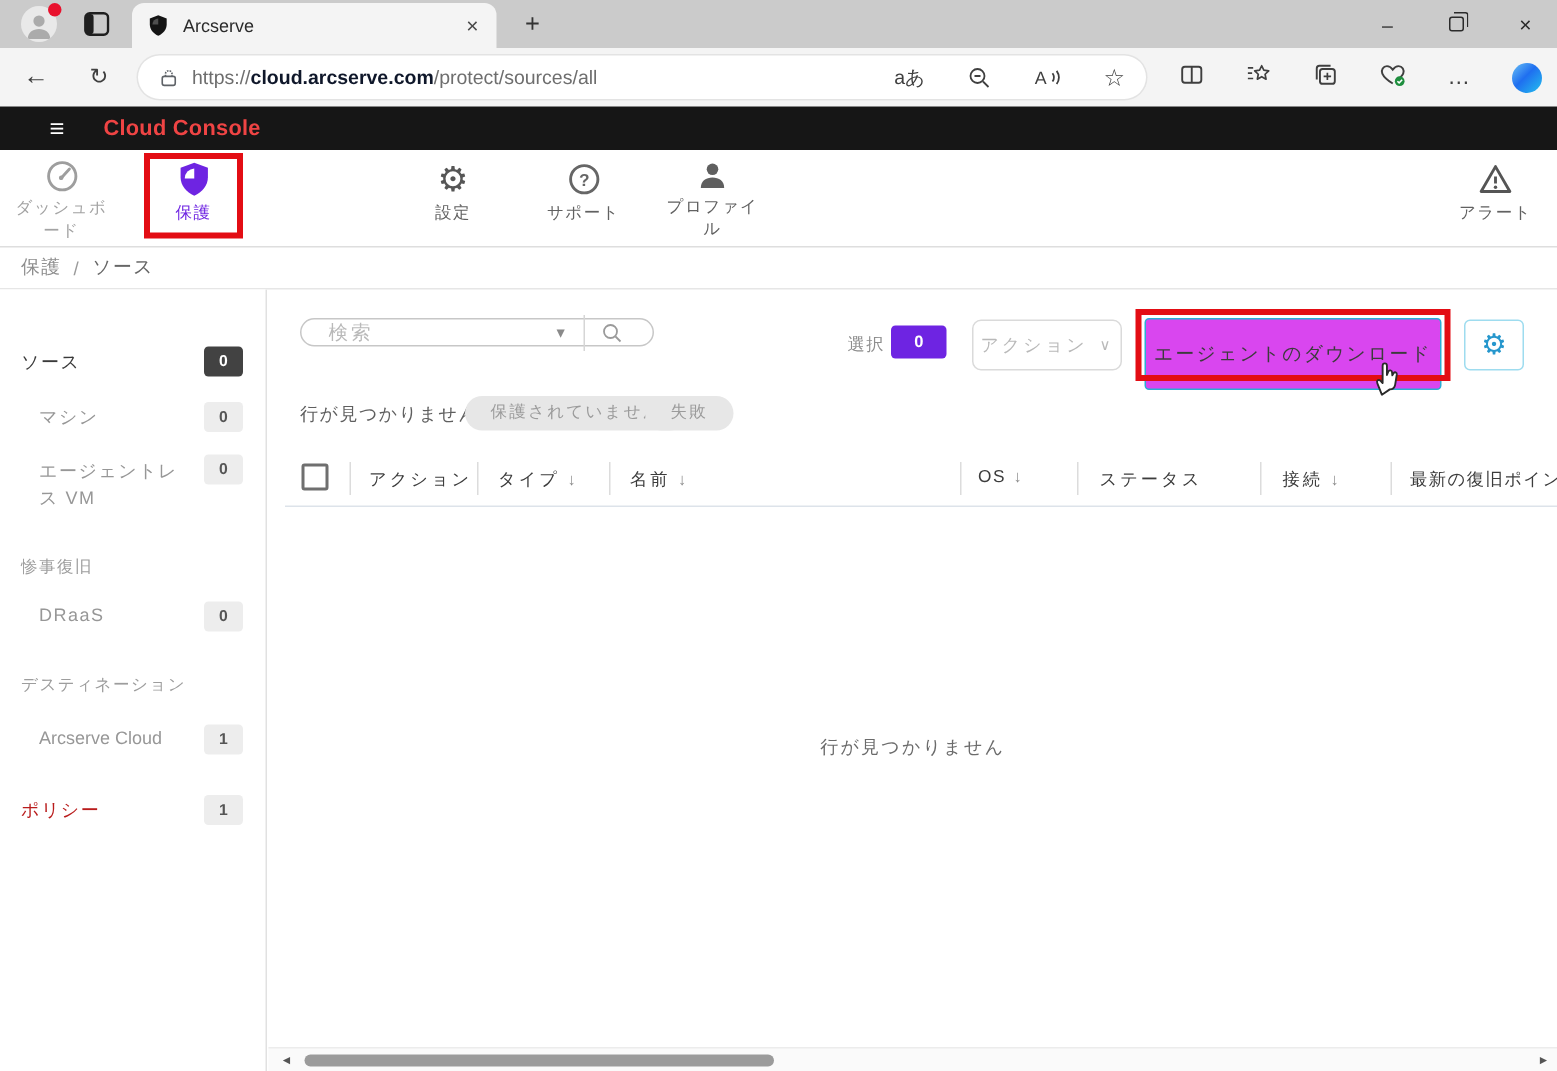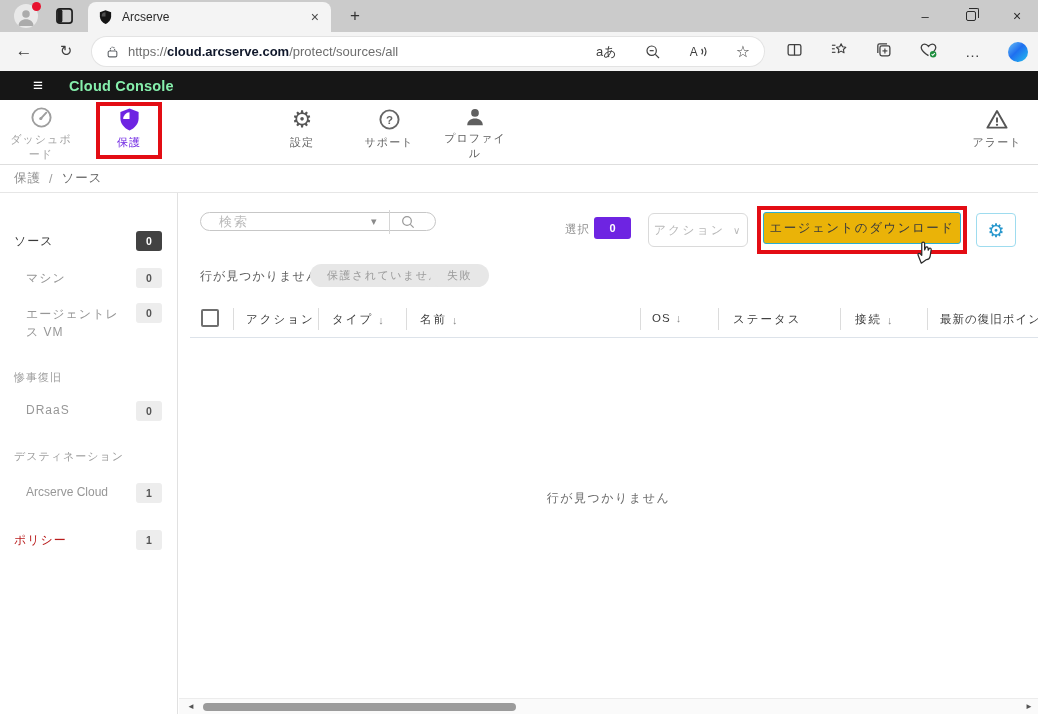--- a/index.html
+++ b/index.html
@@ -30,21 +30,21 @@
   .url b { color:#0f172a; font-weight:bold; }
   .addr-icons { margin-left:auto; display:flex; align-items:center; gap:28px; }
   .addr-icons .aico { color:#3f3f3f; font-size:13px; display:flex; align-items:center; }
   .chrome-icons { left:786px; top:37px; height:29px; display:flex; align-items:center; gap:27px; }
   .copilot { width:20px; height:20px; border-radius:50%; background:linear-gradient(135deg,#6bc2f5 0%,#1f6ff0 45%,#24c0ee 100%); }
   .ellipsis { font-size:15px; color:#3f3f3f; letter-spacing:1px; }
 
   
   .consolebar { left:0; top:71px; width:1038px; height:29px; background:#161616; display:flex; align-items:center; }
   .hamburger { color:#fff; font-size:17px; margin-left:33px; }
-  .console-title { color:#86efac; font-size:14.5px; font-weight:bold; margin-left:26px; letter-spacing:.2px; }
+  .console-title { color:#ef4444; font-size:14.5px; font-weight:bold; margin-left:26px; letter-spacing:.2px; }
 
   .navbar { left:0; top:100px; width:1038px; height:65px; background:#fff; border-bottom:1px solid #dedede; }
   .nav-item { top:6px; width:82px; height:54px; display:flex; flex-direction:column; align-items:center; }
   .nav-icon { height:26px; display:flex; align-items:center; justify-content:center; }
   .nav-label { font-size:11px; color:#616161; letter-spacing:1px; text-align:center; line-height:1.35; margin-top:3px; max-width:66px; }
   .nav-dash .nav-label { color:#a3a3a3; }
   .nav-protect .nav-label { color:#6e24e2; }
   .nav-gear-glyph { font-size:23px; color:#565656; line-height:1; }
   .hl-box { border:4px solid #e30d14; background:transparent; pointer-events:none; }
 
@@ -64,21 +64,21 @@
   .search-pill { left:200px; top:212px; width:236px; height:19px; border:1px solid #c7c7c7; border-radius:18px; background:#fff; display:flex; align-items:center; }
   .search-input { border:0; outline:0; background:transparent; font-size:13px; color:#444; width:150px; margin-left:18px; letter-spacing:2px; font-family:inherit; }
   .search-input::placeholder { color:#b9b9b9; }
   .search-caret { color:#8a8a8a; font-size:11px; margin-left:2px; }
   .search-div { width:1px; height:24px; background:#d6d6d6; margin:0 0 0 12px; }
   .search-mag { margin:0 12px 0 10px; display:flex; }
 
   .sel-label { left:565px; top:222px; font-size:11.5px; color:#8d8d8d; letter-spacing:1px; }
   .sel-badge { left:594px; top:217px; width:37px; height:22px; background:#6e24e2; border-radius:3px; color:#fff; font-size:11px; font-weight:bold; text-align:center; line-height:22px; }
   .actions-btn { left:648px; top:213px; width:100px; height:34px; border:1px solid #dadada; border-radius:6px; background:#fff; color:#b9b9b9; font-size:12px; letter-spacing:2px; display:flex; align-items:center; justify-content:center; gap:8px; }
-  .download-btn { left:763px; top:212px; width:198px; height:32px; border:1.5px solid #2aaed4; border-radius:3px; background:#eab308; color:#3c3c3c; font-size:12.5px; letter-spacing:1.5px; display:flex; align-items:center; justify-content:center; }
+  .download-btn { left:763px; top:212px; width:198px; height:48px; border:1.5px solid #2aaed4; border-radius:3px; background:#d946ef; color:#3c3c3c; font-size:12.5px; letter-spacing:1.5px; display:flex; align-items:center; justify-content:center; }
   .gear-btn { left:976px; top:213px; width:40px; height:34px; border:1px solid #9edcef; border-radius:4px; background:#fff; display:flex; align-items:center; justify-content:center; }
   .gear-glyph { color:#2697cd; font-size:19px; line-height:1; }
 
   .saved-label { left:200px; top:268px; font-size:12px; color:#5f5f5f; letter-spacing:1px; }
   .chip { position:absolute; top:264px; height:23px; border-radius:12px; background:#e7e7e7; color:#9b9b9b; font-size:11px; letter-spacing:1.5px; line-height:23px; padding:0 17px; }
   .chip1 { left:310px; } .chip2 { left:430px; }
 
   
   .thead-border { left:190px; top:337px; width:848px; height:1px; background:#dde3ea; }
   .th-check { left:201px; top:309px; width:18px; height:18px; border:2px solid #6f6f6f; border-radius:2px; background:#fff; }

